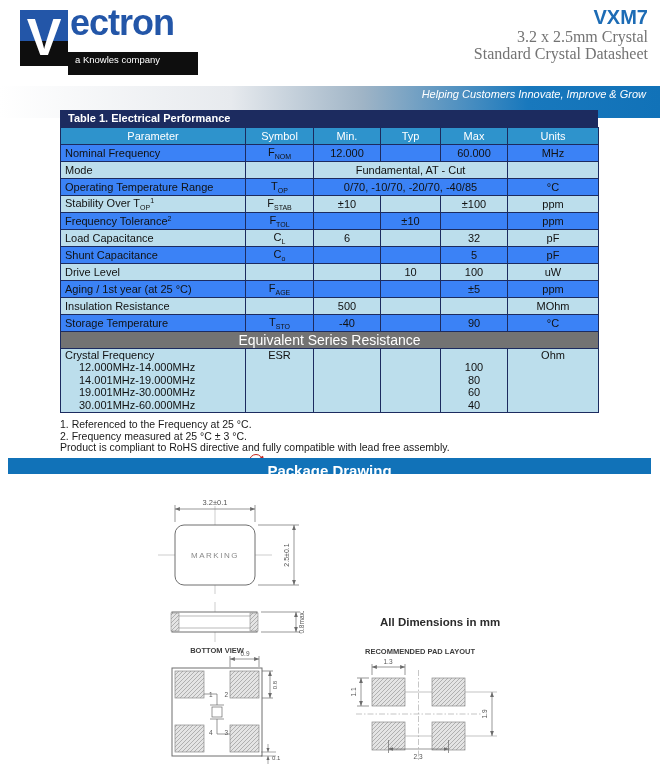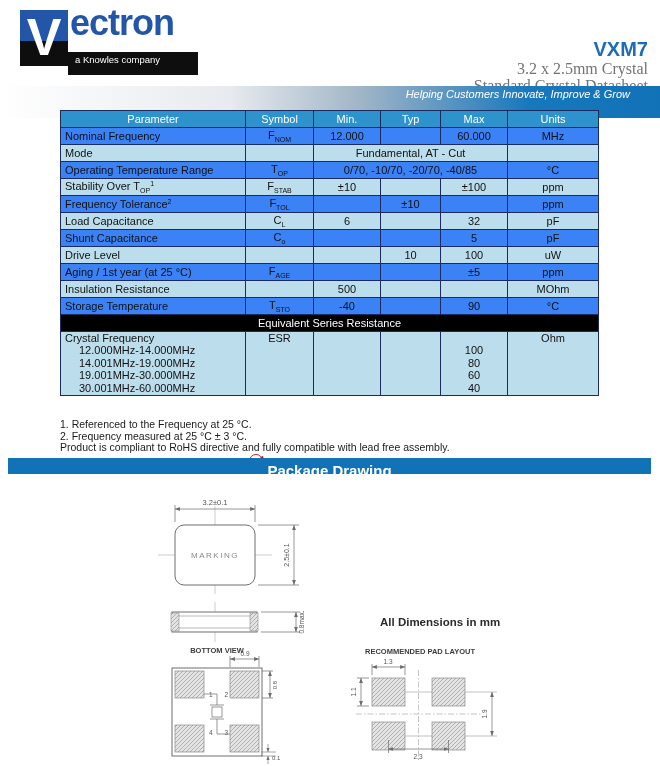--- a/index.html
+++ b/index.html
@@ -5,38 +5,38 @@
   * { margin:0; padding:0; box-sizing:border-box; }
   body { font-family:"Liberation Sans", sans-serif; background:#fff; }
   .page { position:relative; width:660px; height:766px; background:#ffffff; overflow:hidden; }
 
   
   .logo { position:absolute; left:20px; top:8px; width:200px; height:66px; }
   .emblem { position:absolute; left:0; top:2px; width:48px; height:56px; background:linear-gradient(180deg,#2356a8 0 55%,#0e0e0e 55% 100%); }
   .emblem .vee { position:absolute; left:4px; top:2px; width:40px; height:50px; color:#fff; font-weight:bold; font-size:52px; line-height:50px; text-align:center; font-family:"Liberation Sans", sans-serif; }
   .brandword { position:absolute; left:50px; top:-6px; font-size:36px; font-weight:bold; color:#2356a8; letter-spacing:-1px; font-family:"Liberation Sans", sans-serif; }
   .tagbar { position:absolute; left:48px; top:44px; width:130px; height:23px; background:#0e0e0e; color:#fff; font-size:9.5px; line-height:16px; padding-left:7px; }
-  .title-block { position:absolute; right:12px; top:6px; text-align:right;margin-top:32px; }
+  .title-block { position:absolute; right:12px; top:6px; text-align:right; }
   .product { font-size:20px; font-weight:bold; color:#1d6cb5; line-height:22px; }
   .subtitle { font-size:16px; color:#737373; line-height:17px;font-family:Liberation Serif, serif; }
   .slogan-bar { position:absolute; left:0; top:86px; width:660px; height:32px;
     background:linear-gradient(90deg,#ffffff 0%,#e7eaee 35%,#9fb4c6 55%,#1878bd 80%,#1172b8 100%);
-    color:#fff; font-style:italic; font-size:11px; line-height:16px; text-align:right; padding-right:30px; }
+    color:#fff; font-style:italic; font-size:11px; line-height:16px; text-align:right; padding-right:14px; }
 
   
   .tbl-wrap { position:absolute; left:60px; top:110px; width:538px; }
   .tbl-title { background:#1c2b5f; color:#fff; font-size:11px; font-weight:bold; padding:2px 0 2px 8px; height:17px; }
   table.et { border-collapse:collapse; width:538px; table-layout:fixed; font-size:11px; color:#111; }
   table.et td, table.et th { border:1px solid #1c2b5f; padding:0 4px; height:17px; overflow:hidden; white-space:nowrap; }
   th.colhead { background:#2e93cc; color:#fff; font-weight:normal; height:25px; text-align:center; }
   td.p { text-align:left; padding-left:8px; }
   td.c { text-align:center; }
   tr.shade td { background:#bcdeec; }
   tr.plain td { background:#3b82f6; }
-  .band td { background:#000000; color:#fff; text-align:center; font-size:11px; height:14px; border:1px solid #1c2b5f; }
+  .band td { background:#737373; color:#fff; text-align:center; font-size:14px; height:14px; border:1px solid #1c2b5f; }
   sub { font-size:7px; vertical-align:-3px; }
   sup { font-size:7px; vertical-align:4px; }
   td.top { vertical-align:top; padding-top:1px; }
   .esr-line { line-height:12.4px; height:12.4px; }
   .ind { padding-left:14px; }
   .spacer { height:12.4px; }
 
   
   .notes { position:absolute; left:60px; top:419px; font-size:10.5px; color:#1a1a1a; line-height:11.5px; }
   .rohs-row { display:flex; align-items:center;flex-direction:column; }
@@ -65,20 +65,21 @@
     <div class="tagbar">a Knowles company</div>
   </div>
   <div class="title-block">
     <div class="product">VXM7</div>
     <div class="subtitle">3.2 x 2.5mm Crystal</div>
     <div class="subtitle">Standard Crystal Datasheet</div>
   </div>
   <div class="slogan-bar">Helping Customers Innovate, Improve &amp; Grow</div>
 
   <div class="tbl-wrap">
+    <div class="tbl-title">Table 1. Electrical Performance</div>
     <table class="et">
       <colgroup>
         <col style="width:185px">
           <col style="width:68px">
           <col style="width:67px">
         <col style="width:60px">
           <col style="width:67px">
           <col style="width:91px">
       </colgroup>
       <tbody>

